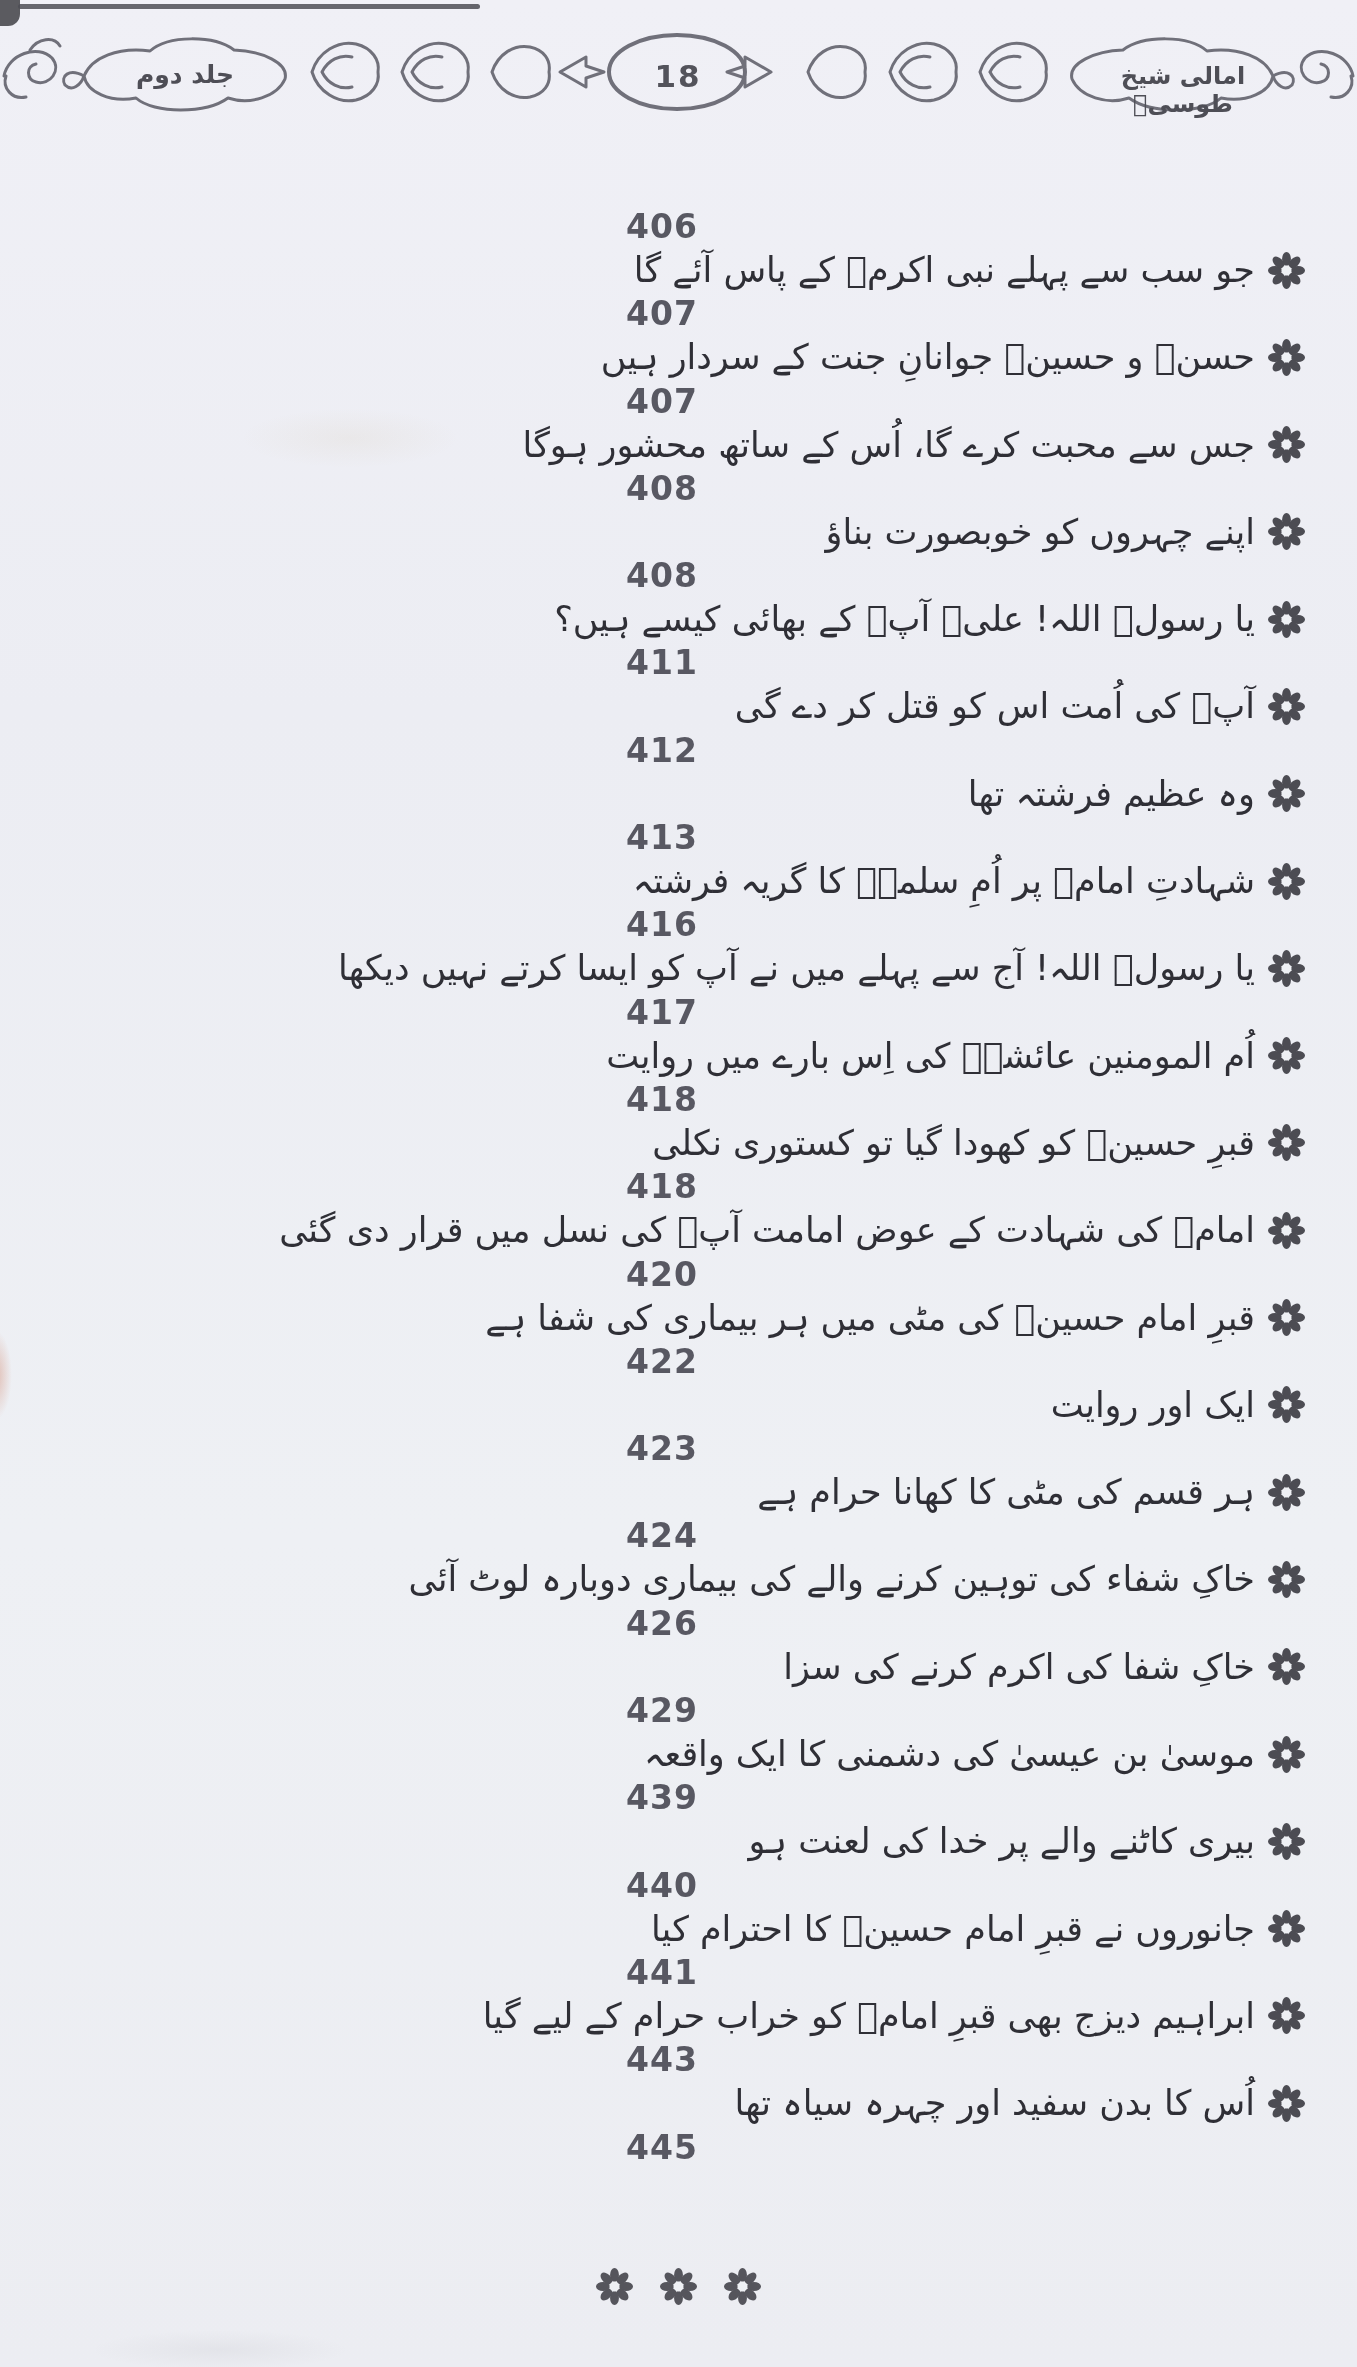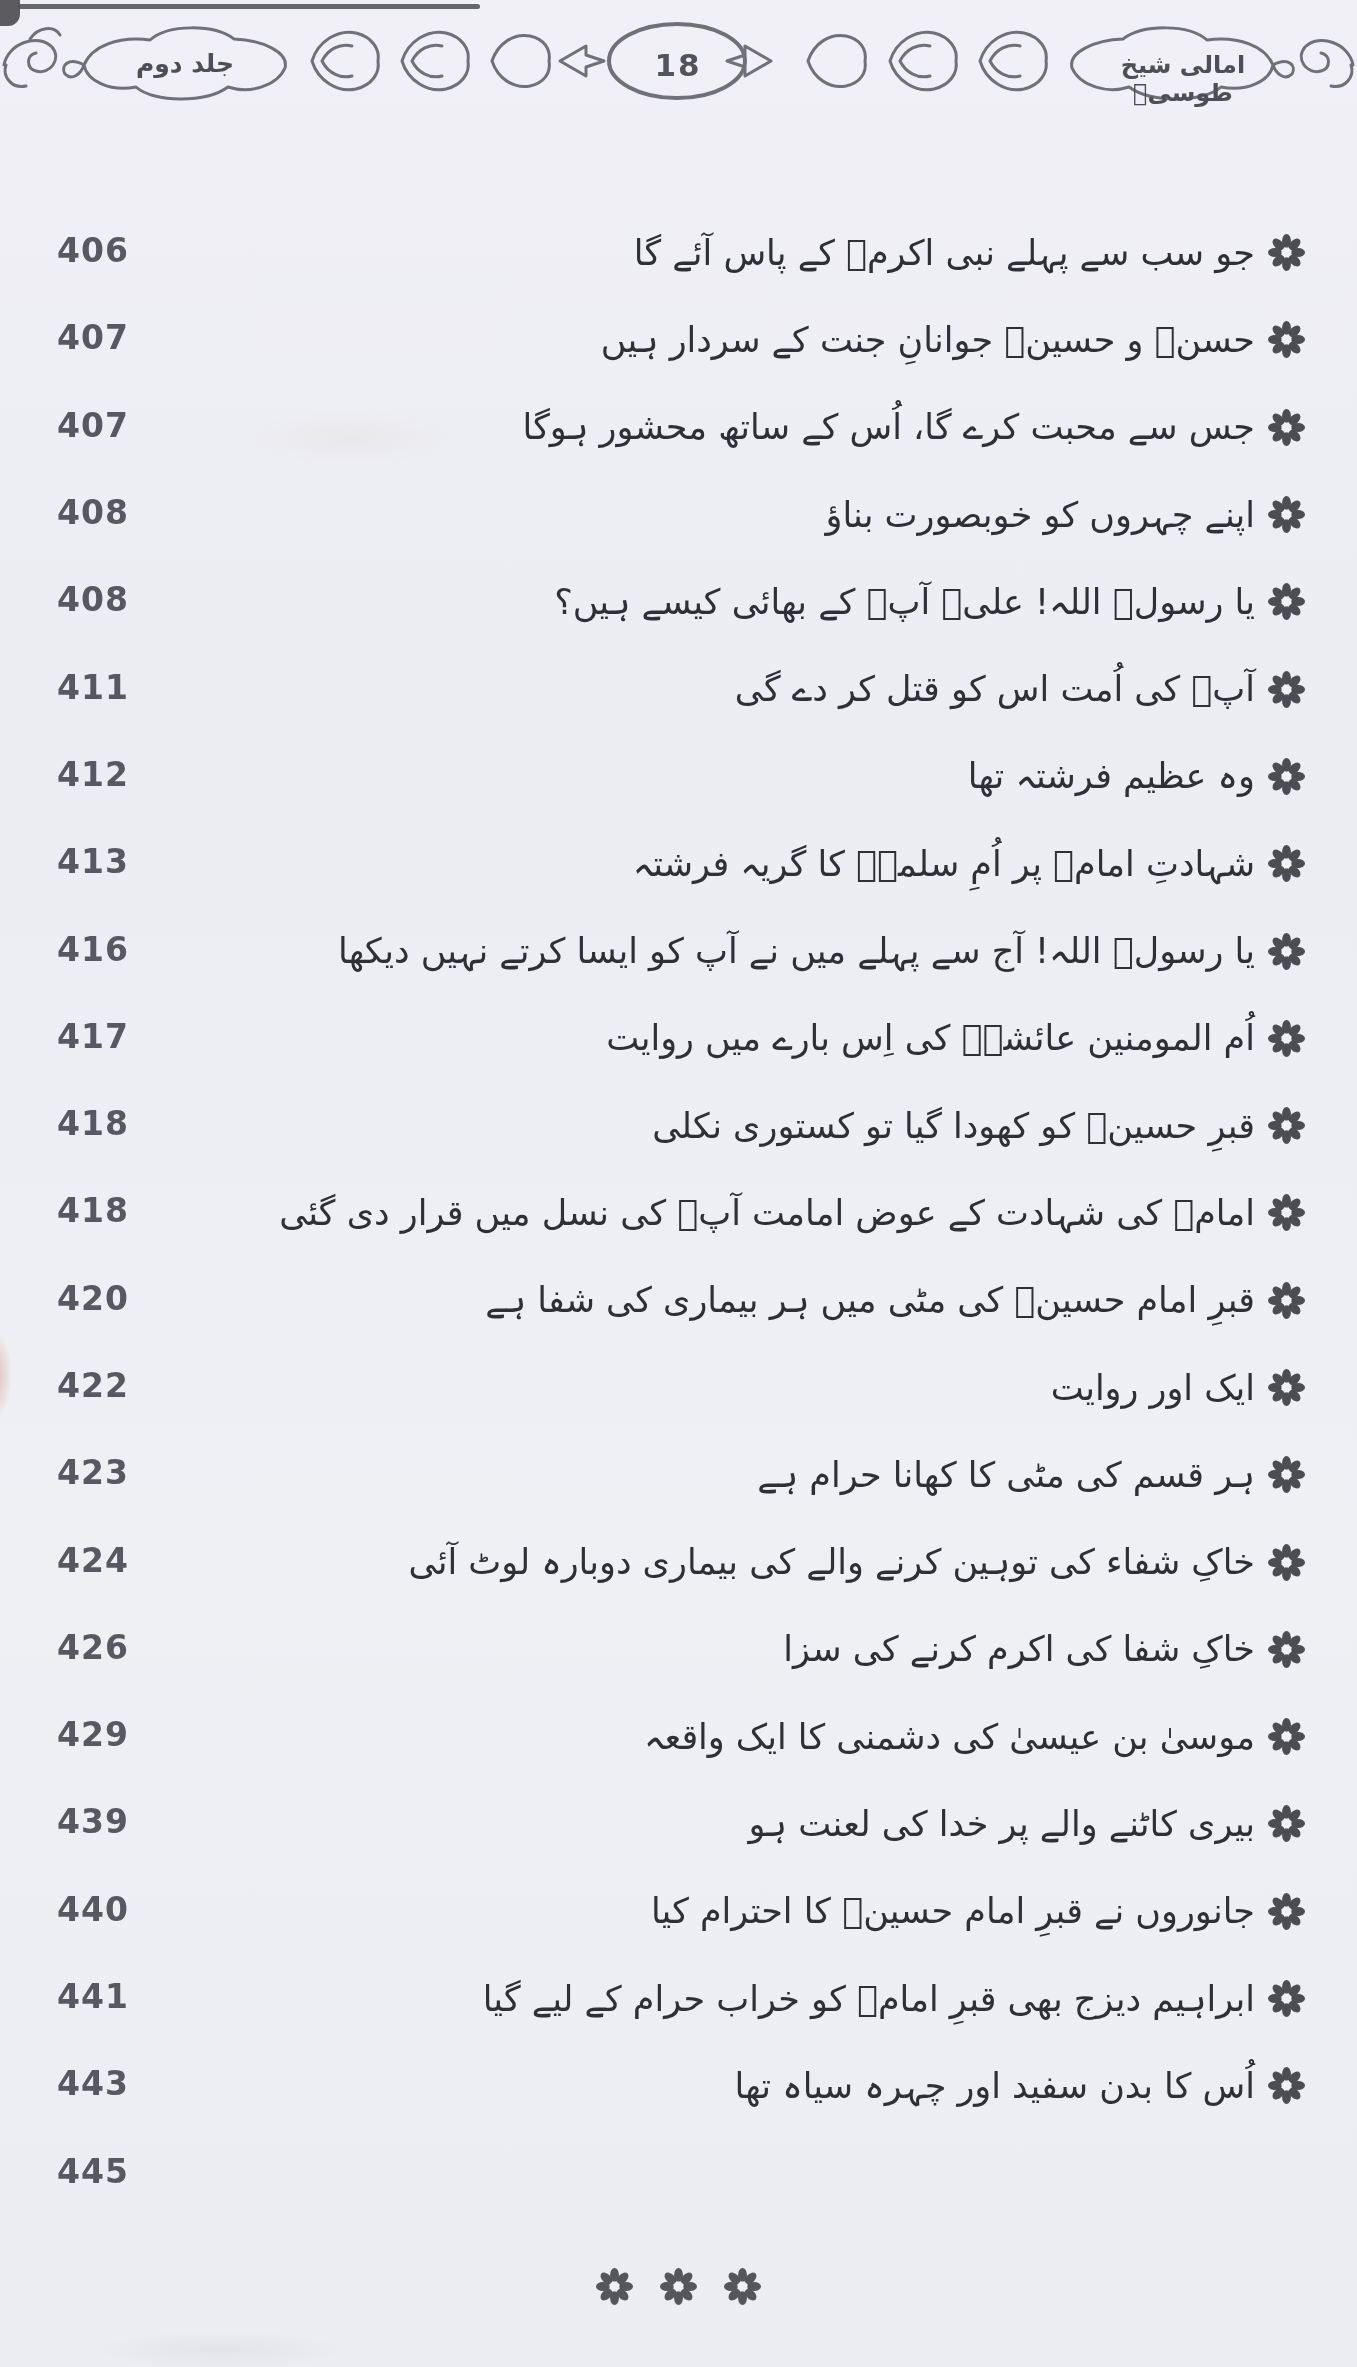--- a/index.html
+++ b/index.html
@@ -9,33 +9,33 @@
     background:linear-gradient(180deg,#f0f0f6 0%,#ecedf3 30%,#eef0f4 65%,#ecedf2 100%);
   }
   
   .scan-corner{position:absolute;left:0;top:0;width:20px;height:26px;background:#4a4a50;border-bottom-right-radius:12px;opacity:.9;}
   .scan-line{position:absolute;left:18px;top:4px;width:462px;height:5px;background:#4e4e55;border-radius:3px;opacity:.85;}
   .smudge1{position:absolute;left:-4px;top:1330px;width:16px;height:90px;background:radial-gradient(ellipse at left,rgba(198,96,60,.35),rgba(198,96,60,0) 70%);}
   .smudge2{position:absolute;left:240px;top:408px;width:220px;height:60px;background:radial-gradient(ellipse,rgba(180,150,90,.07),rgba(180,150,90,0) 70%);}
   .smudge3{position:absolute;left:90px;top:2330px;width:260px;height:40px;background:radial-gradient(ellipse,rgba(120,120,130,.08),rgba(120,120,130,0) 70%);}
 
   
-  .band-wrap{position:absolute;left:0;top:13px;width:1313px;height:100px;}
+  .band-wrap{position:absolute;left:0;top:24px;width:1313px;height:100px;}
   .band{position:absolute;left:0;top:0;width:1357px;height:92px;}
   .band-label{
     position:absolute;text-align:center;color:#4e4e56;font-weight:bold;
     font-family:"DejaVu Sans",sans-serif;direction:rtl;
   }
   .label-volume{left:100px;top:36px;width:170px;font-size:25px;}
   .label-pagenum{left:636px;top:34px;width:84px;font-size:31px;letter-spacing:2px;color:#53535b;direction:ltr;}
   .label-booktitle{left:1074px;top:38px;width:218px;font-size:24px;}
 
   
   .toc{position:absolute;left:0;top:207px;width:1357px;}
-  .toc-row{display:flex;align-items:center;height:87.3px;padding:0 52px 0 57px;box-sizing:border-box;}
+  .toc-row{display:flex;align-items:center;height:87.3px;padding:0 52px 0 57px;box-sizing:border-box;flex-direction:column;}
   .pnum{
     font-family:"DejaVu Sans",sans-serif;font-weight:600;font-size:33px;
     color:#585862;min-width:110px;letter-spacing:1px;
   }
   .title-wrap{margin-right:0;margin-left:auto;display:flex;align-items:center;gap:13px;direction:rtl;padding-top:4px;}
   .bullet{width:37px;height:37px;color:#4c4c53;flex:0 0 auto;}
   .title{
     font-family:"DejaVu Sans",sans-serif;font-weight:normal;font-size:35px;
     color:#2f2f36;white-space:nowrap;direction:rtl;
   }

